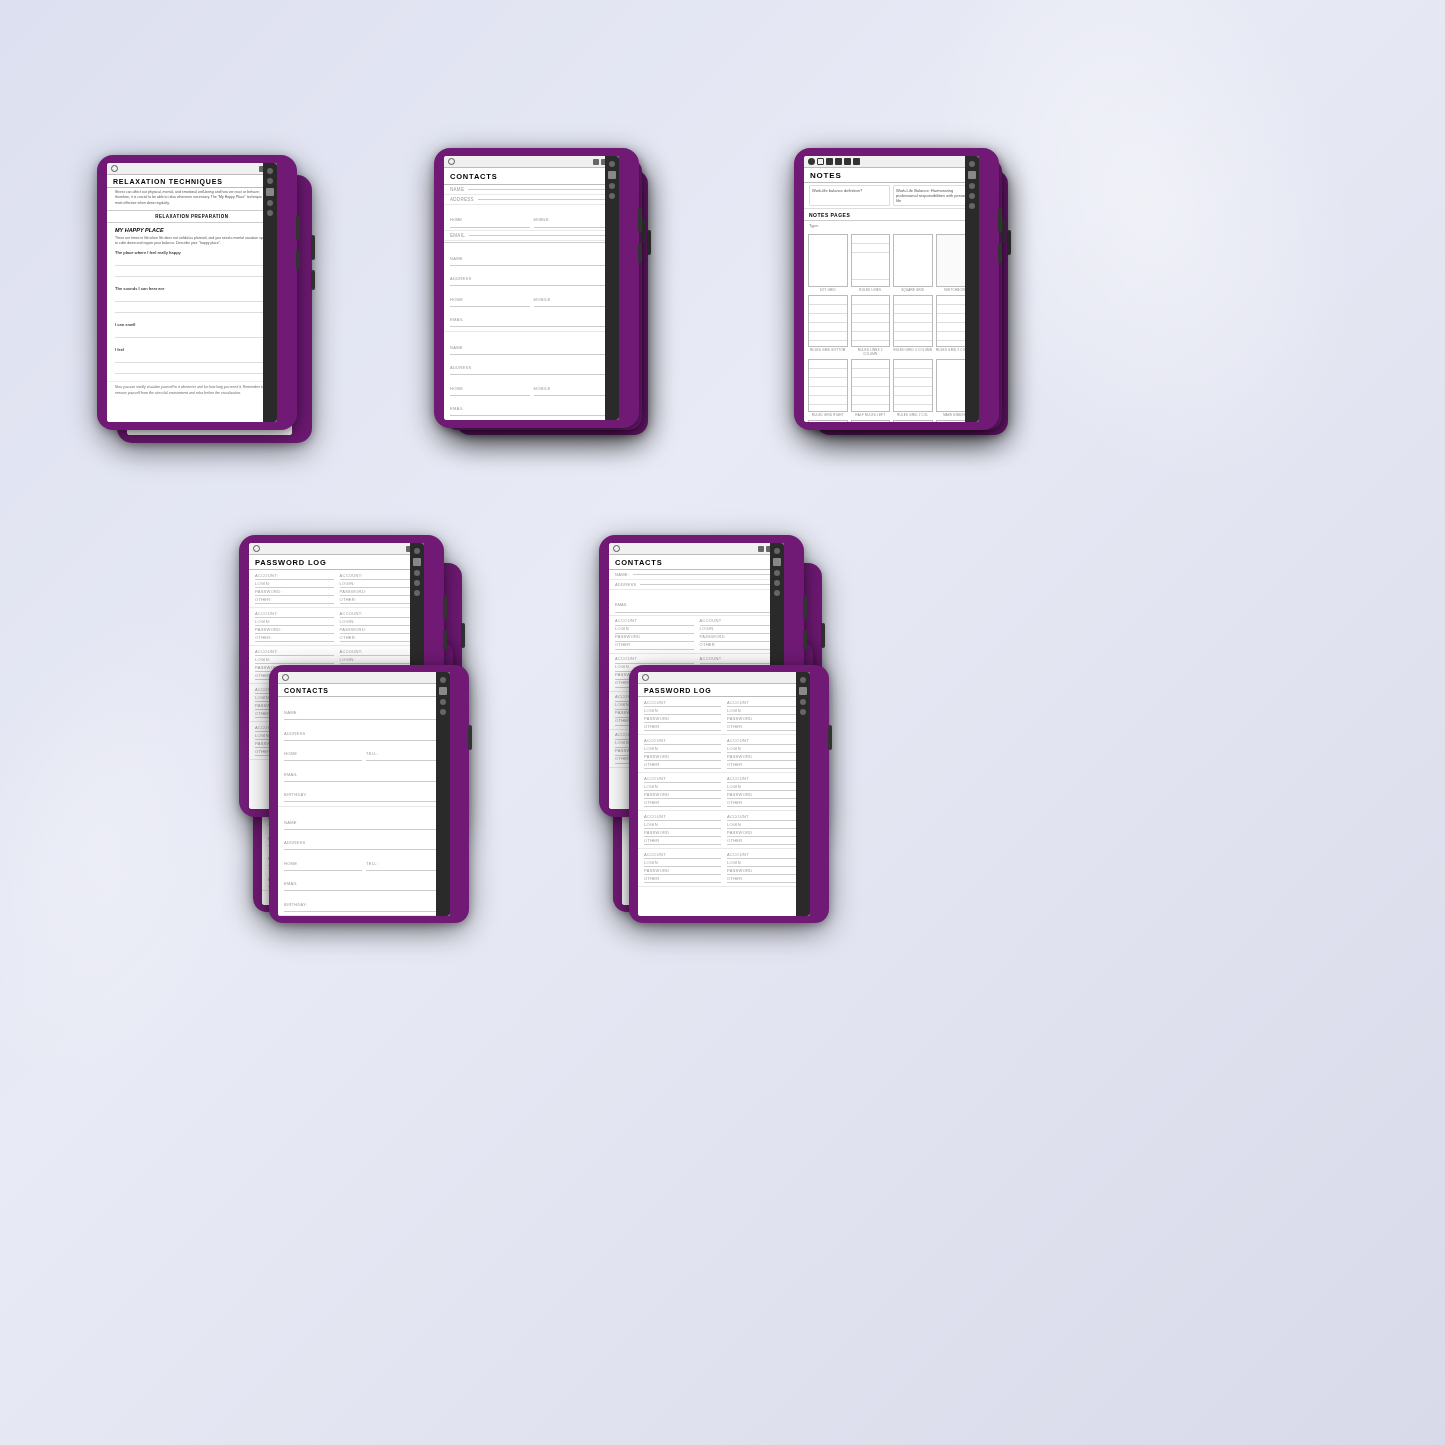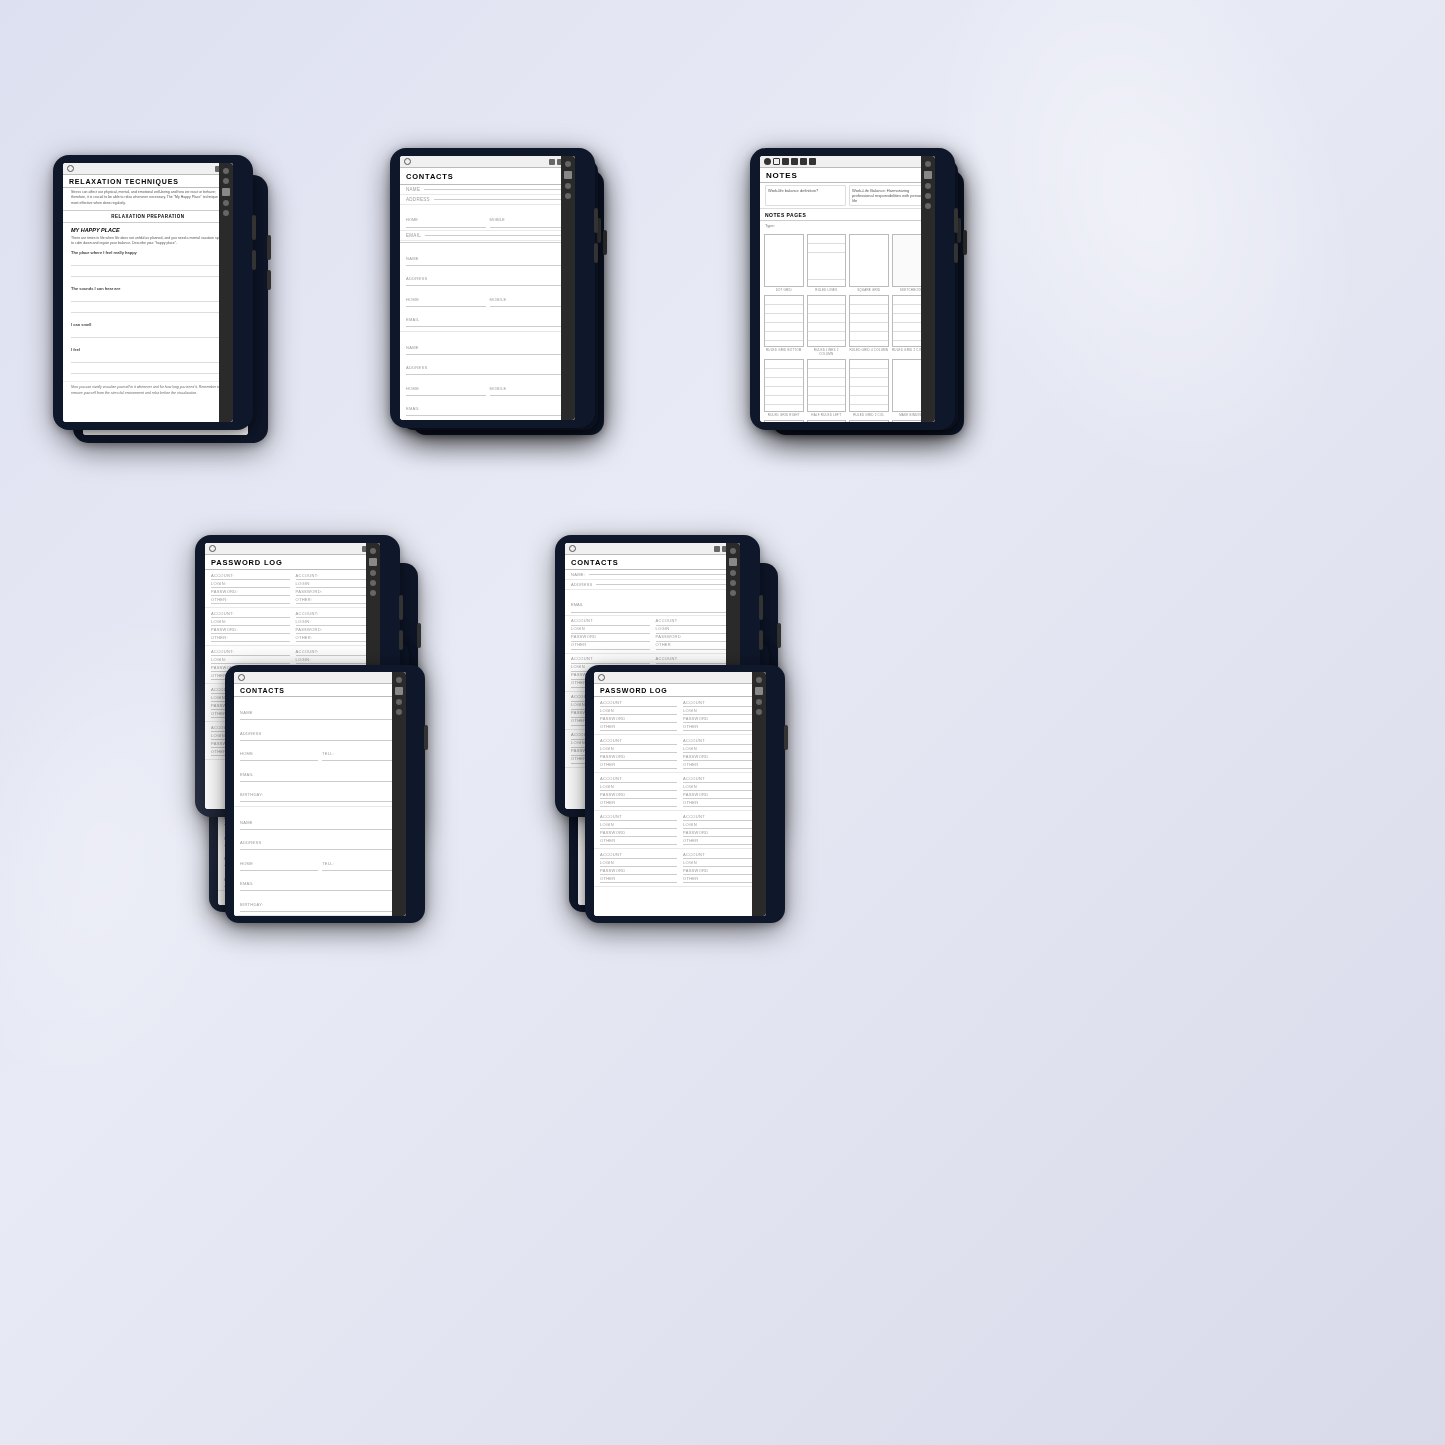--- a/index.html
+++ b/index.html
@@ -38,23 +38,24 @@
       pointer-events: none;
     }
 
     .device-group {
       position: absolute;
     }
 
     
     .device {
       position: absolute;
-      background: #0f172a;
+      background: #701a75;
       border-radius: 18px;
       box-shadow: 0 8px 30px rgba(0,0,0,0.4), 0 2px 8px rgba(0,0,0,0.3);
+      margin-left: 44px;
     }
 
     .device .screen {
       position: absolute;
       background: #f5f5f0;
       overflow: hidden;
     }
 
     
     .screen-content {

